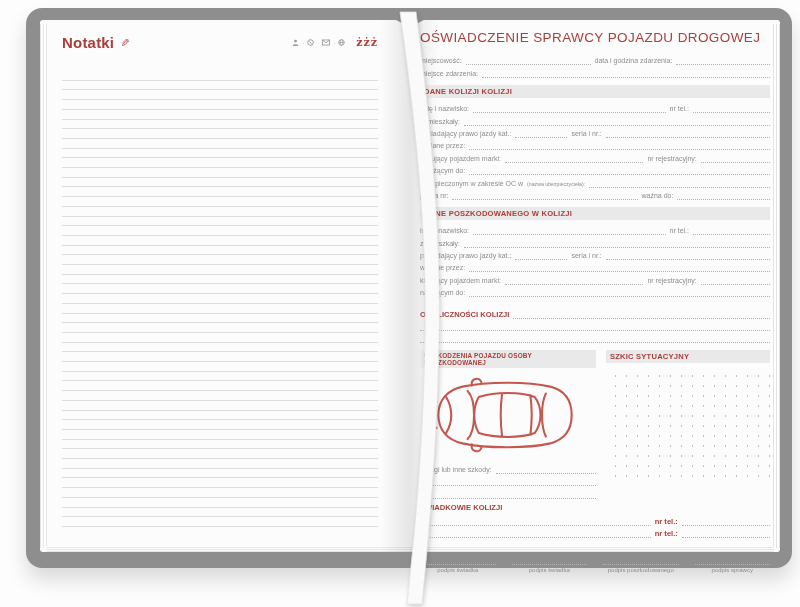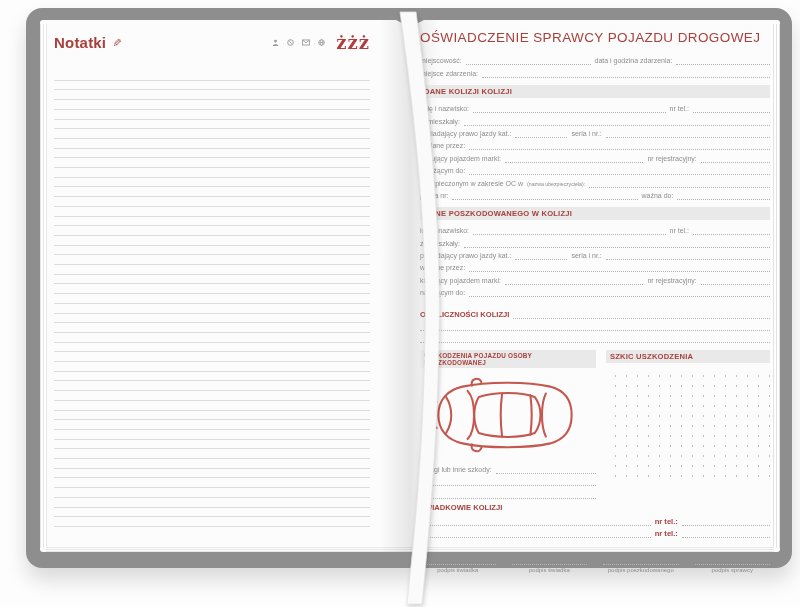--- a/index.html
+++ b/index.html
@@ -16,30 +16,30 @@
          background:repeating-linear-gradient(to right,#ffffff 0 2px,#e2e2e2 2px 3px);}
   .page-edge-left{position:absolute;left:0;top:4px;bottom:4px;width:7px;
          background:repeating-linear-gradient(to right,#e6e6e6 0 1px,#ffffff 1px 3px);}
   .page-edge-bottom{position:absolute;left:6px;right:6px;bottom:0;height:6px;
          background:repeating-linear-gradient(to bottom,#ffffff 0 1px,#e6e6e6 1px 2px);}
   .gutter{position:absolute;left:0;top:0;bottom:0;right:0;pointer-events:none;
          background:linear-gradient(to right,rgba(0,0,0,0) 46%,rgba(0,0,0,0.09) 50%,rgba(0,0,0,0) 54%);}
   .gutter-notch{position:absolute;left:392px;top:18px;width:36px;height:9px;background:#8e8e8e;
          clip-path:polygon(0 0,100% 0,50% 100%);}
   
-  .left-page{position:absolute;left:54px;top:34px;width:316px;height:505px;}
+  .left-page{position:absolute;left:62px;top:34px;width:316px;height:505px;}
   .lp-head{display:flex;align-items:center;}
   .lp-title{color:#a8403c;font-size:15px;font-weight:bold;letter-spacing:0.2px;}
   .pencil{color:#b5504c;font-size:11px;margin-left:6px;transform:rotate(90deg);display:inline-block;}
   .lp-right{margin-left:auto;display:flex;align-items:center;gap:3px;}
   .ci{display:inline-block;}
   .ci svg{display:block;}
   .ci-sep{color:#9a9a9a;font-size:6px;line-height:6px;}
   .lp-logo{color:#b23b3b;font-family:"DejaVu Serif",serif;font-weight:bold;
-           font-size:18px;letter-spacing:1px;margin-left:8px;line-height:12px;}
+           font-size:11px;letter-spacing:1px;margin-left:8px;line-height:12px;}
   .ruled{margin-top:20px;height:464px;width:100%;
          background:repeating-linear-gradient(to bottom,rgba(0,0,0,0) 0 8.7px,#dcdcdc 8.7px 9.7px);}
   
   .form{position:absolute;left:420px;top:30px;width:350px;height:522px;font-size:7px;color:#8d8d8d;}
   .f-title{color:#a8403c;font-size:13.5px;letter-spacing:0.4px;font-weight:500;margin-bottom:8px;white-space:nowrap;}
   .field-row{display:flex;align-items:flex-end;gap:4px;height:12.4px;}
   .flabel{white-space:nowrap;line-height:9px;}
   .fsub{white-space:nowrap;font-size:5.2px;line-height:8px;}
   .dots{border-bottom:1px dotted #b3b3b3;height:9px;flex-grow:1;}
   .bar{background:#e9e9e9;color:#a8403c;font-weight:bold;font-size:7.6px;
@@ -247,21 +247,21 @@
             </div>
             <div class="field-row">
               <span class="dots"></span>
             </div>
             <div class="field-row">
               <span class="dots"></span>
             </div>
           </div>
       </div>
       <div class="zone-right">
-        <div class="bar">SZKIC USZKODZENIA</div>
+        <div class="bar">SZKIC SYTUACYJNY</div>
         <div class="dotgrid"></div>
       </div>
     </div>
 
     <div class="inline-sec" id="witnesses" style="margin-top:4px;">
       <div class="flabel" style="color:#a8403c;font-weight:bold;font-size:7.6px;margin-bottom:2px;">ŚWIADKOWIE KOLIZJI</div>
       <div id="witness-rows">
           <div class="field-row">
             <span class="flabel">1.</span>
             <span class="dots" style="flex-grow: 5;"></span>

